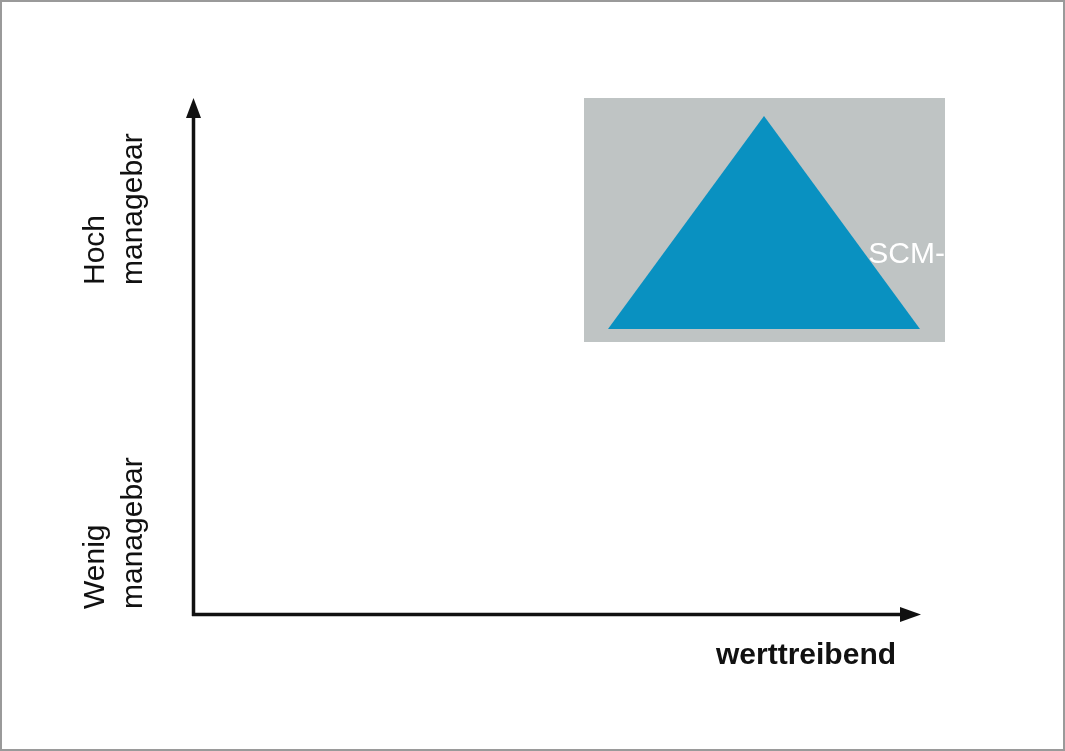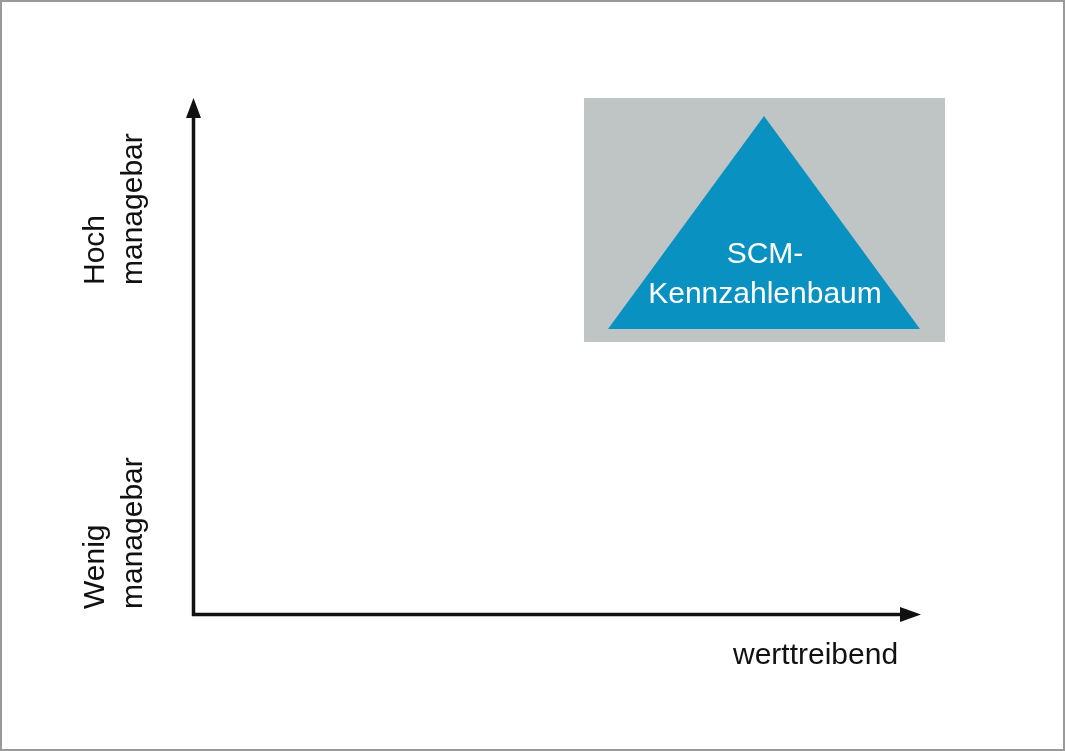--- a/index.html
+++ b/index.html
@@ -51,30 +51,30 @@
 
   .h-label {
     position: absolute;
     top: 634px;
     font-size: 30px;
     line-height: 36px;
     color: var(--label-text);
     white-space: nowrap;
   }
   .h-label.left { left: 201px; }
-  .h-label.right { left: 731px; }
+  .h-label.right { left: 714px; font-weight: bold; }
 
   .tri-label {
     position: absolute;
     left: 583px;
     top: 231px;
     width: 360px;
     font-size: 30px;
     line-height: 40px;
-    text-align: center;
+    text-align: right;
     color: var(--item-text);
     white-space: nowrap;
   }
 </style>
 </head>
 <body>
 
 <div class="frame">
 
   <svg class="layer" viewBox="0 0 1065 751">
@@ -96,16 +96,15 @@
   </div>
   <div class="v-label bottom">
     <div>Wenig</div>
     <div>managebar</div>
   </div>
 
   <div class="h-label right">werttreibend</div>
 
   <div class="tri-label">
     <div>SCM-</div>
-    <div>Kennzahlenbaum</div>
   </div>
 
 </div>
 
 </body></html>

